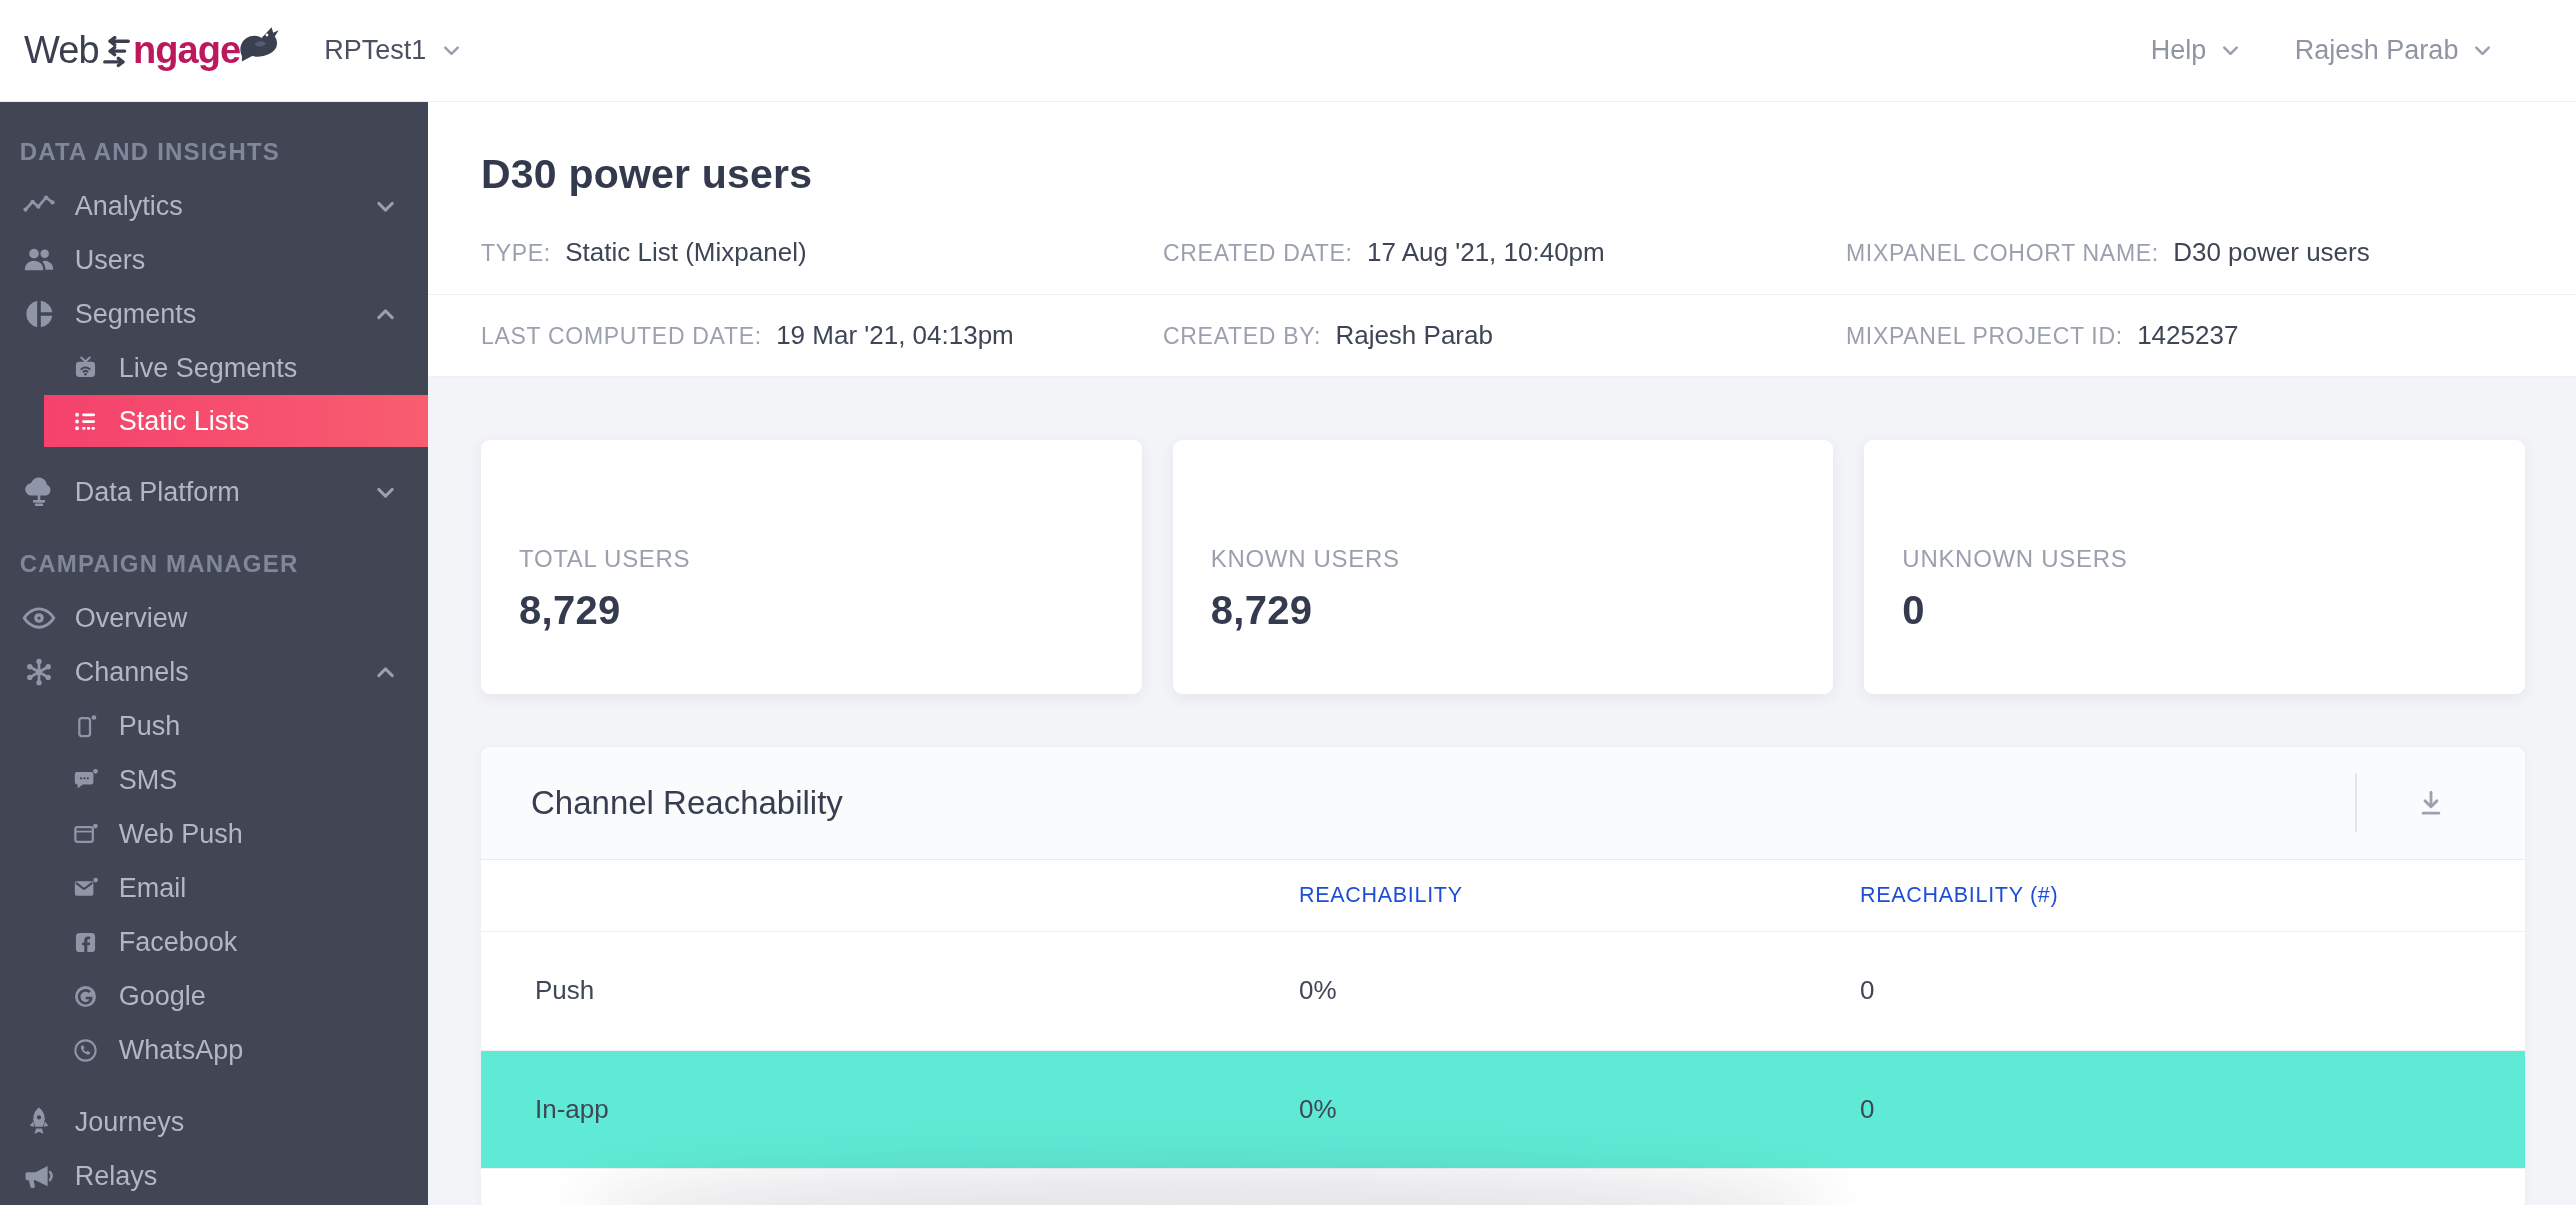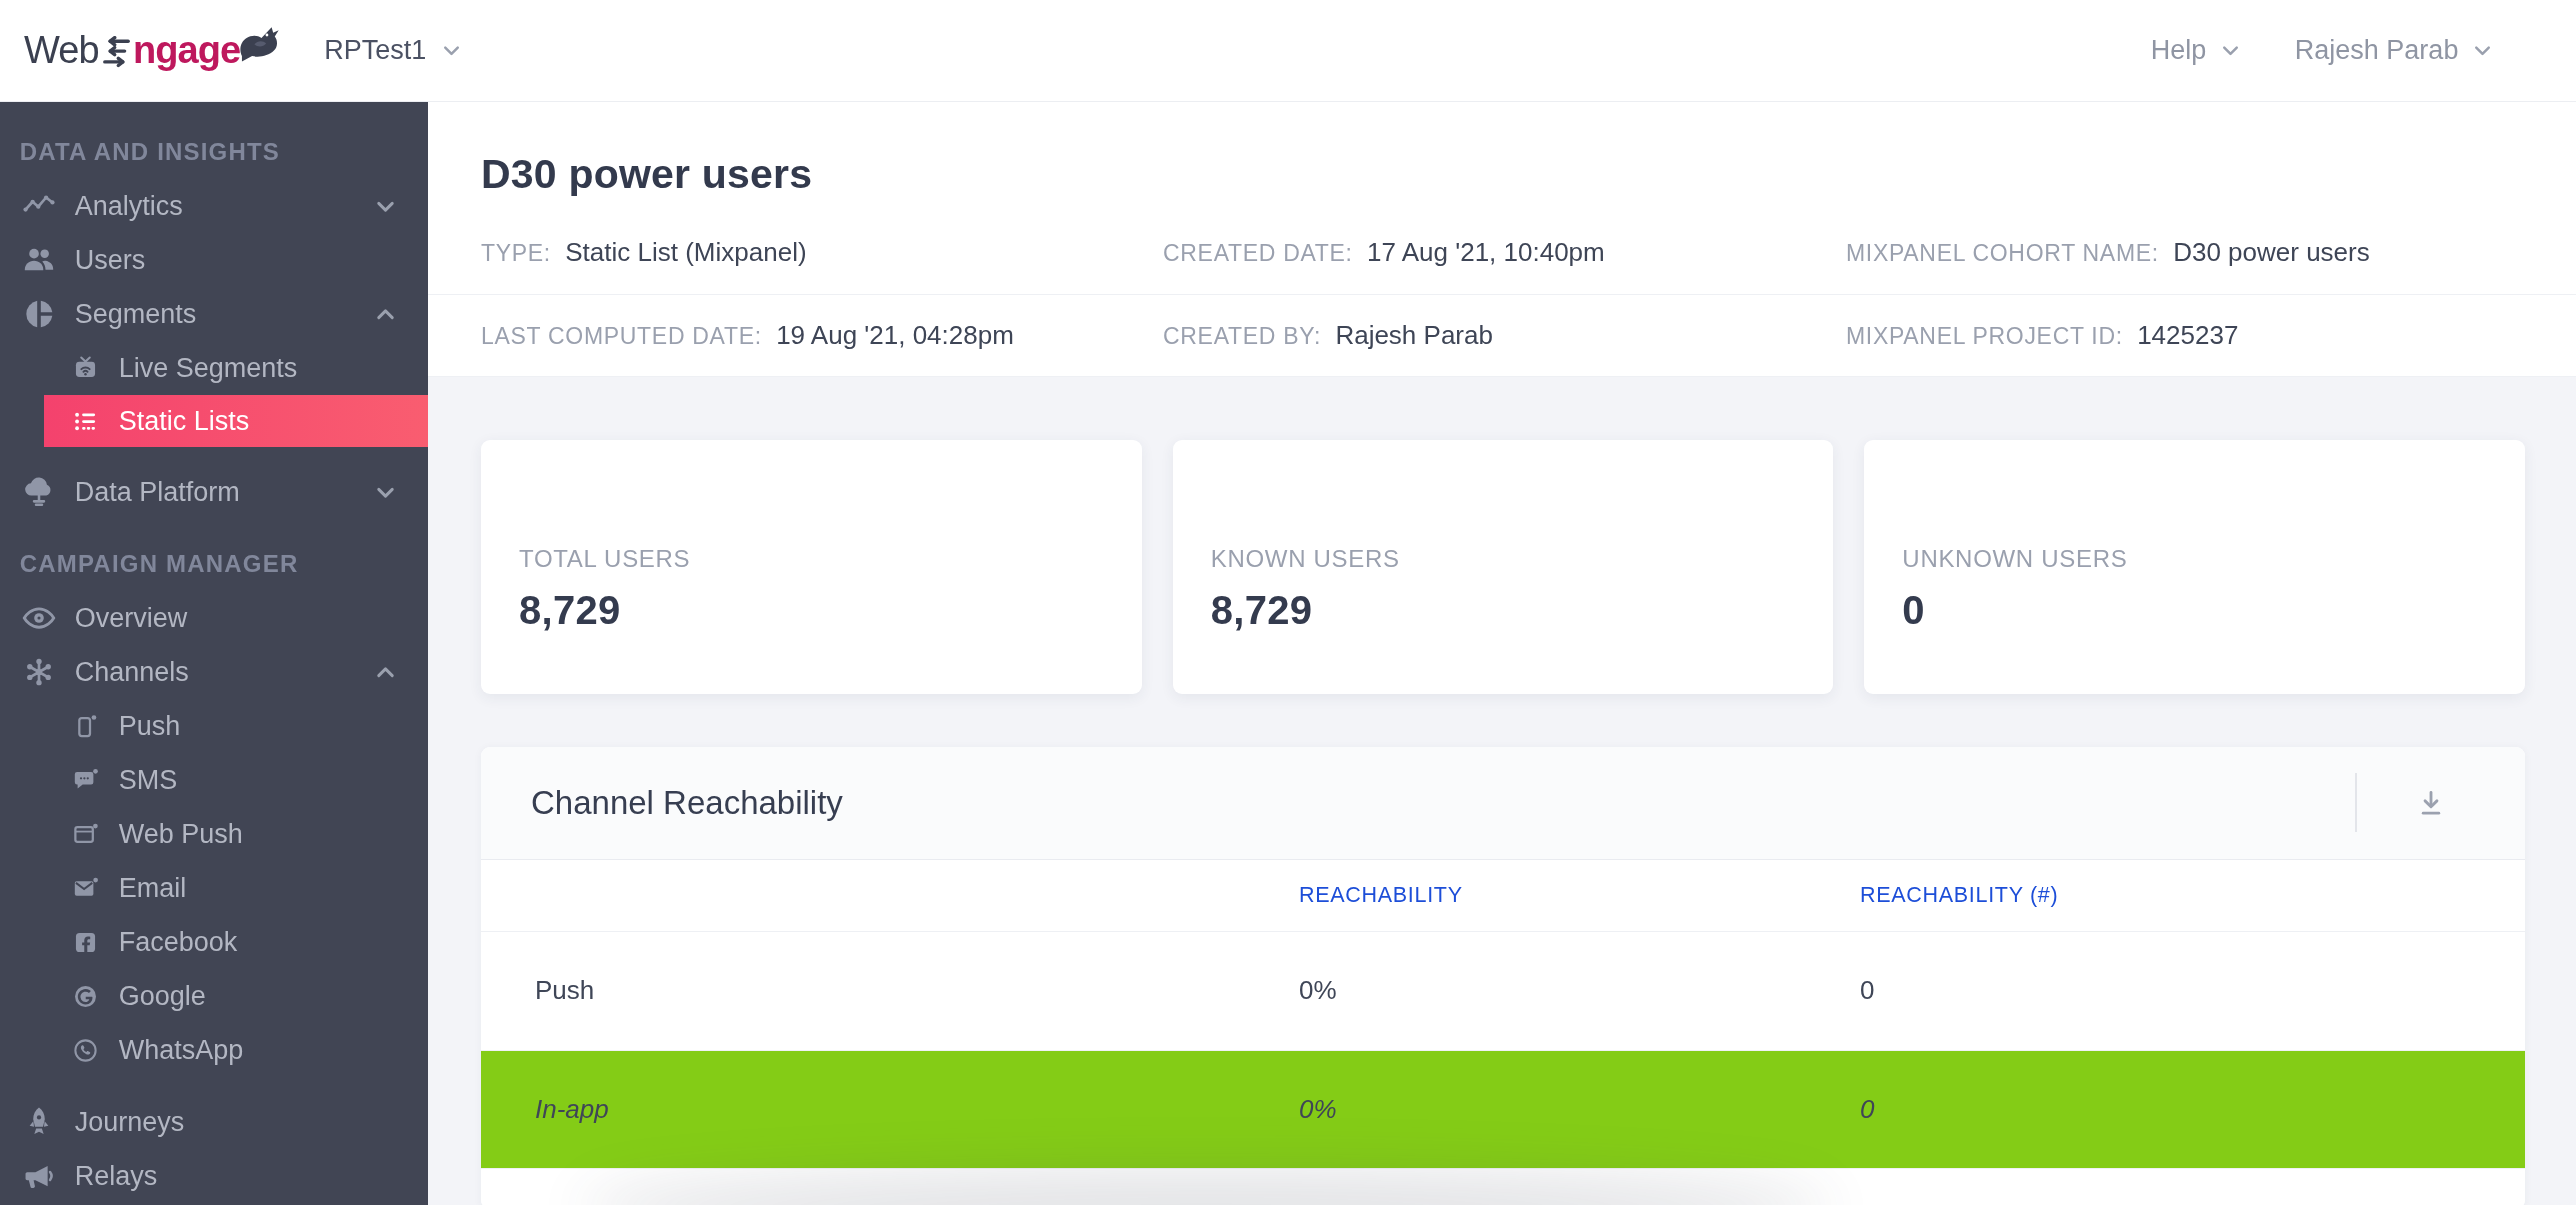--- a/index.html
+++ b/index.html
@@ -106,21 +106,21 @@
   .v-div { width:1.8px; height:59px; background:#e3e5ea; }
   .dl-btn { margin-left:54px; width:39px; height:39px; display:flex; align-items:center; justify-content:center; cursor:pointer; color:#9ba1af; }
   .dl-btn svg { width:34px; height:34px; }
 
   .r-table { width:100%; }
   .r-row { display:grid; grid-template-columns:818px 561px auto; align-items:center; }
   .r-head { height:72px; border-bottom:1.8px solid #eef0f4; }
   .r-head .r-cell { font-size:21.5px; color:#1d4ed8; letter-spacing:0.7px; }
   .r-body { height:118px; font-size:26px; color:#3f4657; }
   .r-body + .r-body { border-top:1.8px solid #f0f1f5; }
-  .r-body.alt { background:#84cc16;font-style:italic; }
+  .r-body.alt { background:#5eead4; }
   .r-cell.first { padding-left:54px; }
   .r-partial { height:41px; border-top:1.8px solid #f0f1f5; background:#ffffff; }
 
   .bottom-smudge {
     position:absolute; left:152px; bottom:-41px; width:1252px; height:77px;
     background:#3c4152; opacity:.15; filter:blur(29px); border-radius:50%;
     pointer-events:none;
   }
 </style>
 </head>
@@ -410,21 +410,21 @@
           <span class="meta-value">17 Aug '21, 10:40pm</span>
         </div>
         <div class="meta-cell">
           <span class="meta-label">MIXPANEL COHORT NAME:</span>
           <span class="meta-value">D30 power users</span>
         </div>
       </div>
       <div class="meta-row">
         <div class="meta-cell">
           <span class="meta-label">LAST COMPUTED DATE:</span>
-          <span class="meta-value">19 Aug '21, 04:28pm</span>
+          <span class="meta-value">19 Mar '21, 04:13pm</span>
         </div>
         <div class="meta-cell">
           <span class="meta-label">CREATED BY:</span>
           <span class="meta-value">Rajesh Parab</span>
         </div>
         <div class="meta-cell">
           <span class="meta-label">MIXPANEL PROJECT ID:</span>
           <span class="meta-value">1425237</span>
         </div>
       </div>

